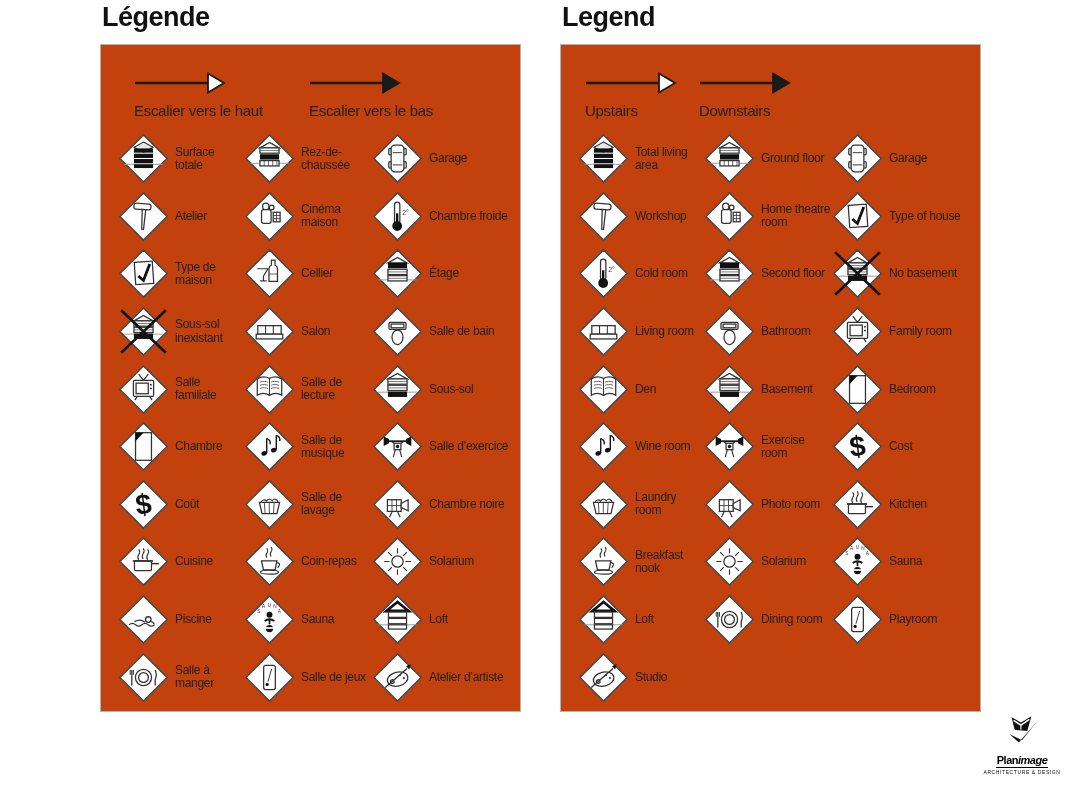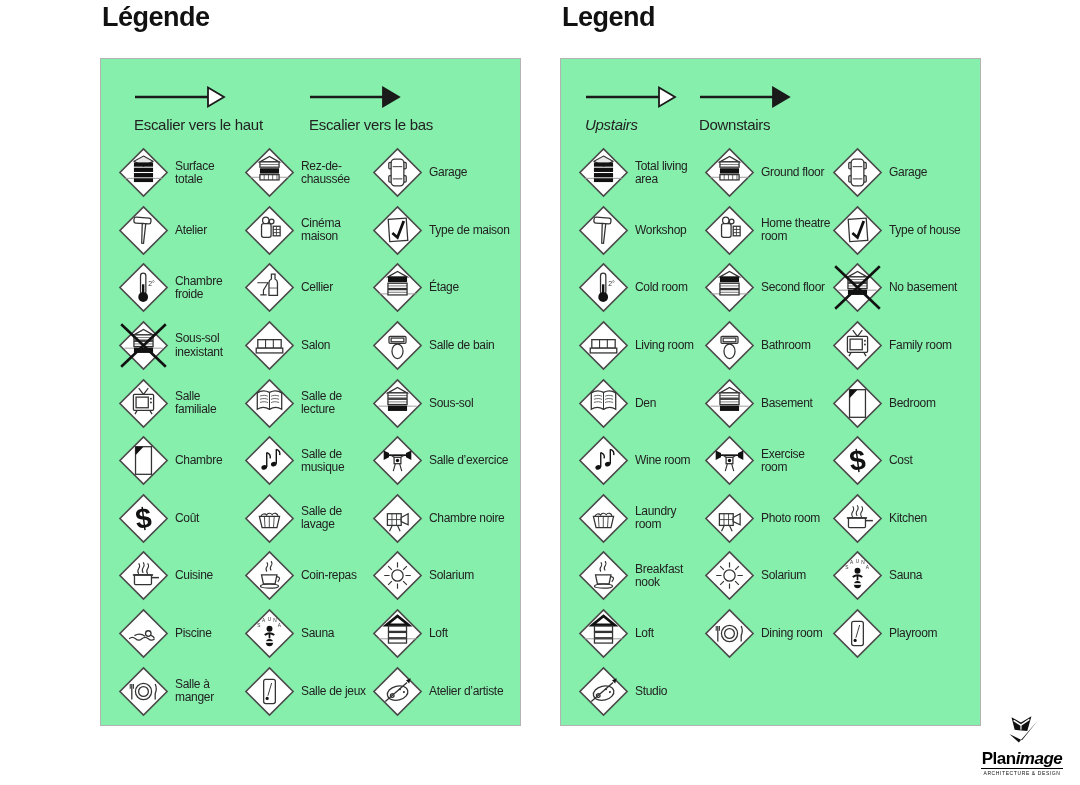--- a/index.html
+++ b/index.html
@@ -1,37 +1,37 @@
 <!DOCTYPE html>
 <html><head>
 <meta charset="utf-8">
 <style>
   html,body{margin:0;padding:0;background:#fff;}
   body{width:1080px;height:785px;position:relative;overflow:hidden;
        font-family:"Liberation Sans",sans-serif;color:#1f1f1f;}
   .panel-title{position:absolute;top:2px;font-size:27px;font-weight:bold;
        letter-spacing:-0.5px;color:#111;}
   #title-fr{left:102px;} #title-en{left:562px;}
-  .panel{position:absolute;top:58px;width:421px;height:668px;background:#86efac;
+  .panel{position:absolute;top:44px;width:421px;height:668px;background:#c2410c;
        border:1.5px solid #b3b3b3;box-sizing:border-box;}
   #panel-fr{left:100px;} #panel-en{left:560px;}
   .arrows{position:absolute;top:0;left:0;right:0;height:84px;}
   .arrow-block{position:absolute;top:26px;}
   #panel-fr .ab0{left:33px;} #panel-fr .ab1{left:208px;}
-  #panel-en .ab0{left:24px;font-style:italic;} #panel-en .ab1{left:138px;}
+  #panel-en .ab0{left:24px;} #panel-en .ab1{left:138px;}
   .arrow-label{font-size:15px;letter-spacing:-0.3px;margin-top:3px;color:#222;white-space:nowrap;}
   .grid{position:absolute;top:85px;left:17px;right:5px;bottom:5px;
        display:grid;grid-template-columns:126px 128px 1fr;grid-template-rows:repeat(10,1fr);}
   .item{display:flex;align-items:center;}
   .dicon{flex:none;width:51px;height:51px;margin-right:6px;}
   .dicon svg{width:100%;height:100%;display:block;}
   .lbl{font-size:12px;line-height:1.1;letter-spacing:-0.3px;color:#222;}
   .logo{position:absolute;left:972px;top:716px;width:100px;text-align:center;}
   .logo-mark{width:42px;height:34px;margin:0 auto;display:block;}
-  .logo-text{font-size:17px;color:#000;border-bottom:1.5px solid #000;
+  .logo-text{font-size:11px;color:#000;border-bottom:1.5px solid #000;
        display:inline-block;padding:0 1px 1px 1px;line-height:1;white-space:nowrap;}
   .logo-bold{font-weight:900;letter-spacing:-0.5px;}
   .logo-italic{font-style:italic;font-weight:bold;letter-spacing:-0.5px;}
   .logo-tagline{font-size:5px;letter-spacing:0.6px;color:#111;margin-top:1px;}
 </style>
 </head>
 <body>
 
 <div class="panel-title" id="title-fr">Légende</div>
 <div class="panel-title" id="title-en">Legend</div>
@@ -114,39 +114,39 @@
             <rect x="27.5" y="20" width="6.5" height="9" stroke="#333" stroke-width="1.2" fill="#fff"></rect>
             <path d="M27.5,23 H34 M27.5,26 H34 M30.5,20 V29" stroke="#333" stroke-width="0.8"></path>
           </svg>
         </span>
         <span class="lbl">Cinéma maison</span>
       </div>
       <div class="item">
         <span class="dicon">
           <svg viewBox="0 0 48 48" font-family="Liberation Sans,sans-serif">
             <polygon points="24,1.8 46.2,24 24,46.2 1.8,24" fill="#fff" stroke="#4a4a4a" stroke-width="1.5"></polygon>
+            <rect x="21.2" y="10.5" width="5" height="20" rx="2.5" stroke="#333" stroke-width="1.2" fill="#fff"></rect>
+            <rect x="22.6" y="21" width="2.2" height="10" fill="#111"></rect>
+            <circle cx="23.7" cy="33" r="4.6" fill="#111"></circle>
+            <text x="28.5" y="23" font-size="6.5" fill="#333">2°</text>
+          </svg>
+        </span>
+        <span class="lbl">Chambre froide</span>
+      </div>
+      <div class="item">
+        <span class="dicon">
+          <svg viewBox="0 0 48 48" font-family="Liberation Sans,sans-serif">
+            <polygon points="24,1.8 46.2,24 24,46.2 1.8,24" fill="#fff" stroke="#4a4a4a" stroke-width="1.5"></polygon>
             <g transform="rotate(-4 24 24)">
               <rect x="16" y="13" width="17" height="21" stroke="#333" stroke-width="1.2" fill="#fff"></rect>
               <path d="M19,26 L23.5,30.5 L30.5,15.5" fill="none" stroke="#111" stroke-width="2.6"></path>
             </g>
           </svg>
         </span>
         <span class="lbl">Type de maison</span>
-      </div>
-      <div class="item">
-        <span class="dicon">
-          <svg viewBox="0 0 48 48" font-family="Liberation Sans,sans-serif">
-            <polygon points="24,1.8 46.2,24 24,46.2 1.8,24" fill="#fff" stroke="#4a4a4a" stroke-width="1.5"></polygon>
-            <rect x="21.2" y="10.5" width="5" height="20" rx="2.5" stroke="#333" stroke-width="1.2" fill="#fff"></rect>
-            <rect x="22.6" y="21" width="2.2" height="10" fill="#111"></rect>
-            <circle cx="23.7" cy="33" r="4.6" fill="#111"></circle>
-            <text x="28.5" y="23" font-size="6.5" fill="#333">2°</text>
-          </svg>
-        </span>
-        <span class="lbl">Chambre froide</span>
       </div>
       <div class="item">
         <span class="dicon">
           <svg viewBox="0 0 48 48" font-family="Liberation Sans,sans-serif">
             <polygon points="24,1.8 46.2,24 24,46.2 1.8,24" fill="#fff" stroke="#4a4a4a" stroke-width="1.5"></polygon>
             <path d="M12.5,19.5 L22.5,19.5 L18.3,26.5 L18.3,31 M15.3,31 L21.3,31" fill="none" stroke="#333" stroke-width="1.1"></path>
             <path d="M25.8,11.5 h3.4 v4.5 q2.3,1.2 2.3,3.5 v12 h-8 v-12 q0,-2.3 2.3,-3.5 z" stroke="#333" stroke-width="1.2" fill="#fff"></path>
             <line x1="23.8" y1="24.5" x2="31.3" y2="24.5" stroke="#333" stroke-width="0.7"></line>
           </svg>
         </span>

